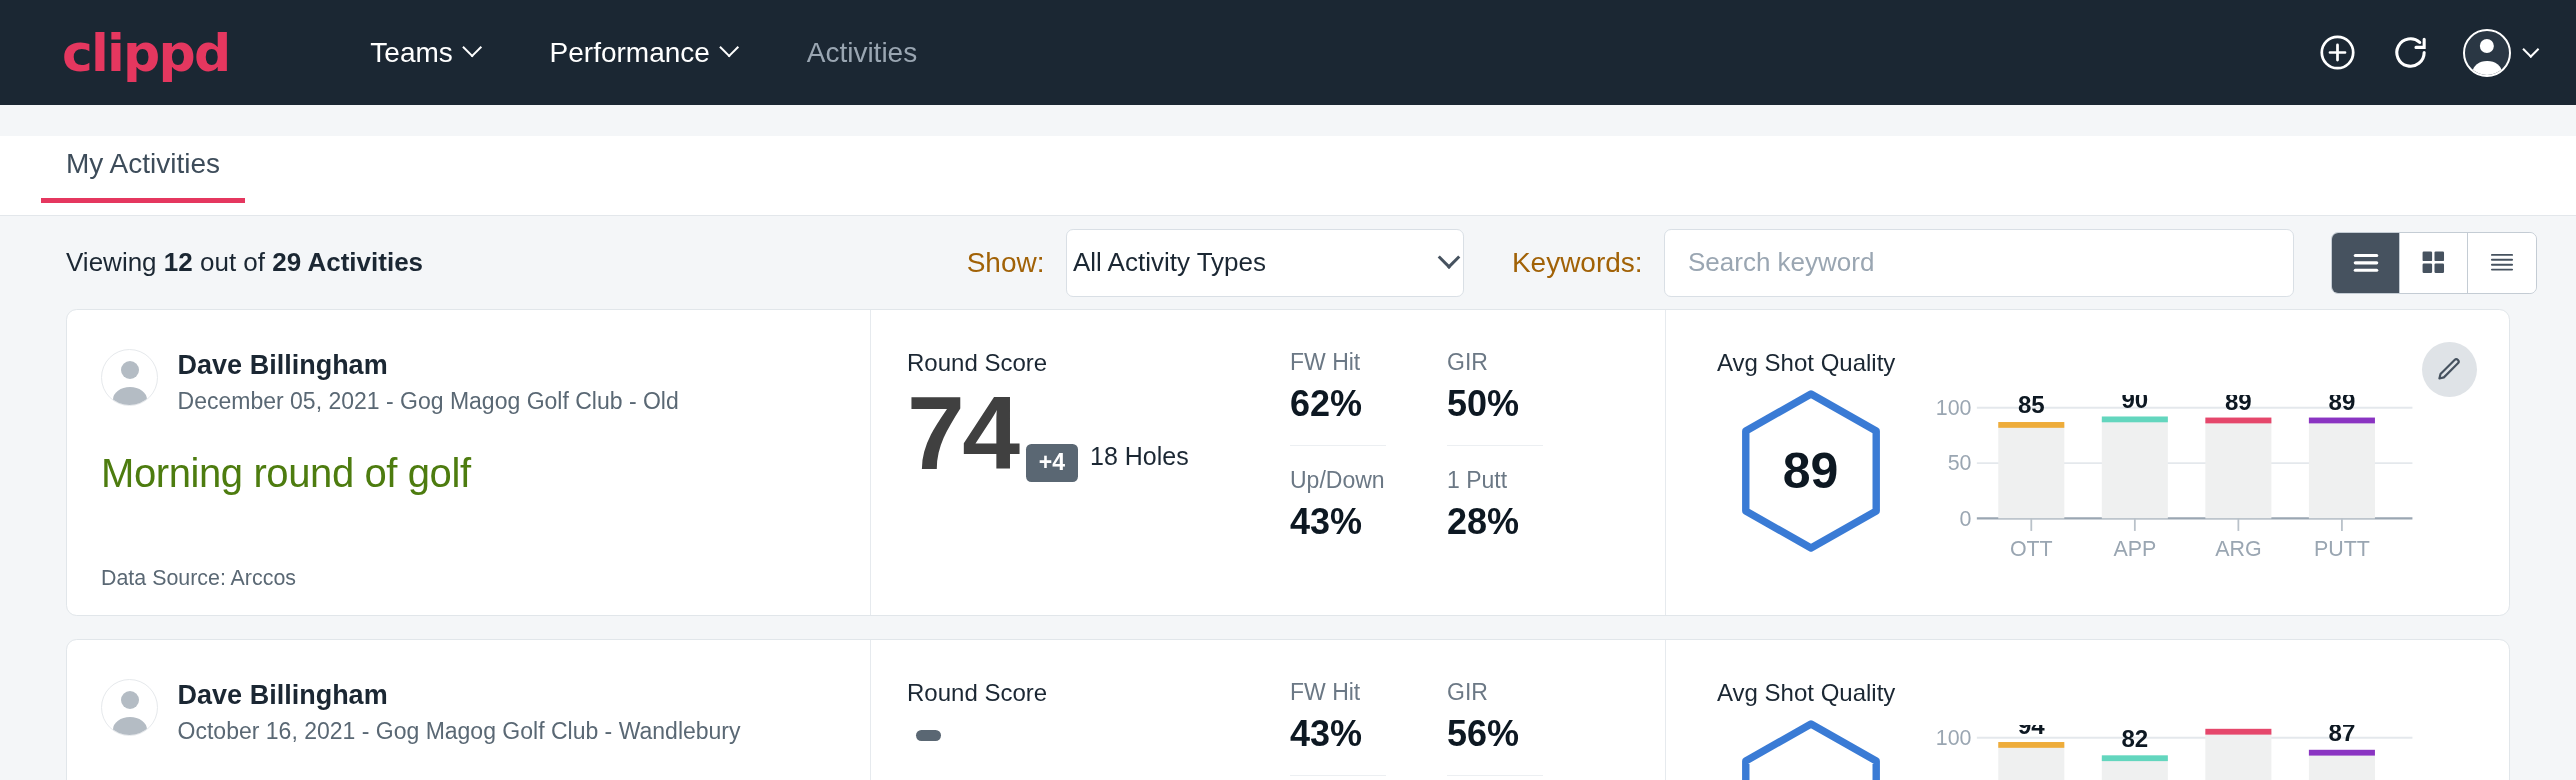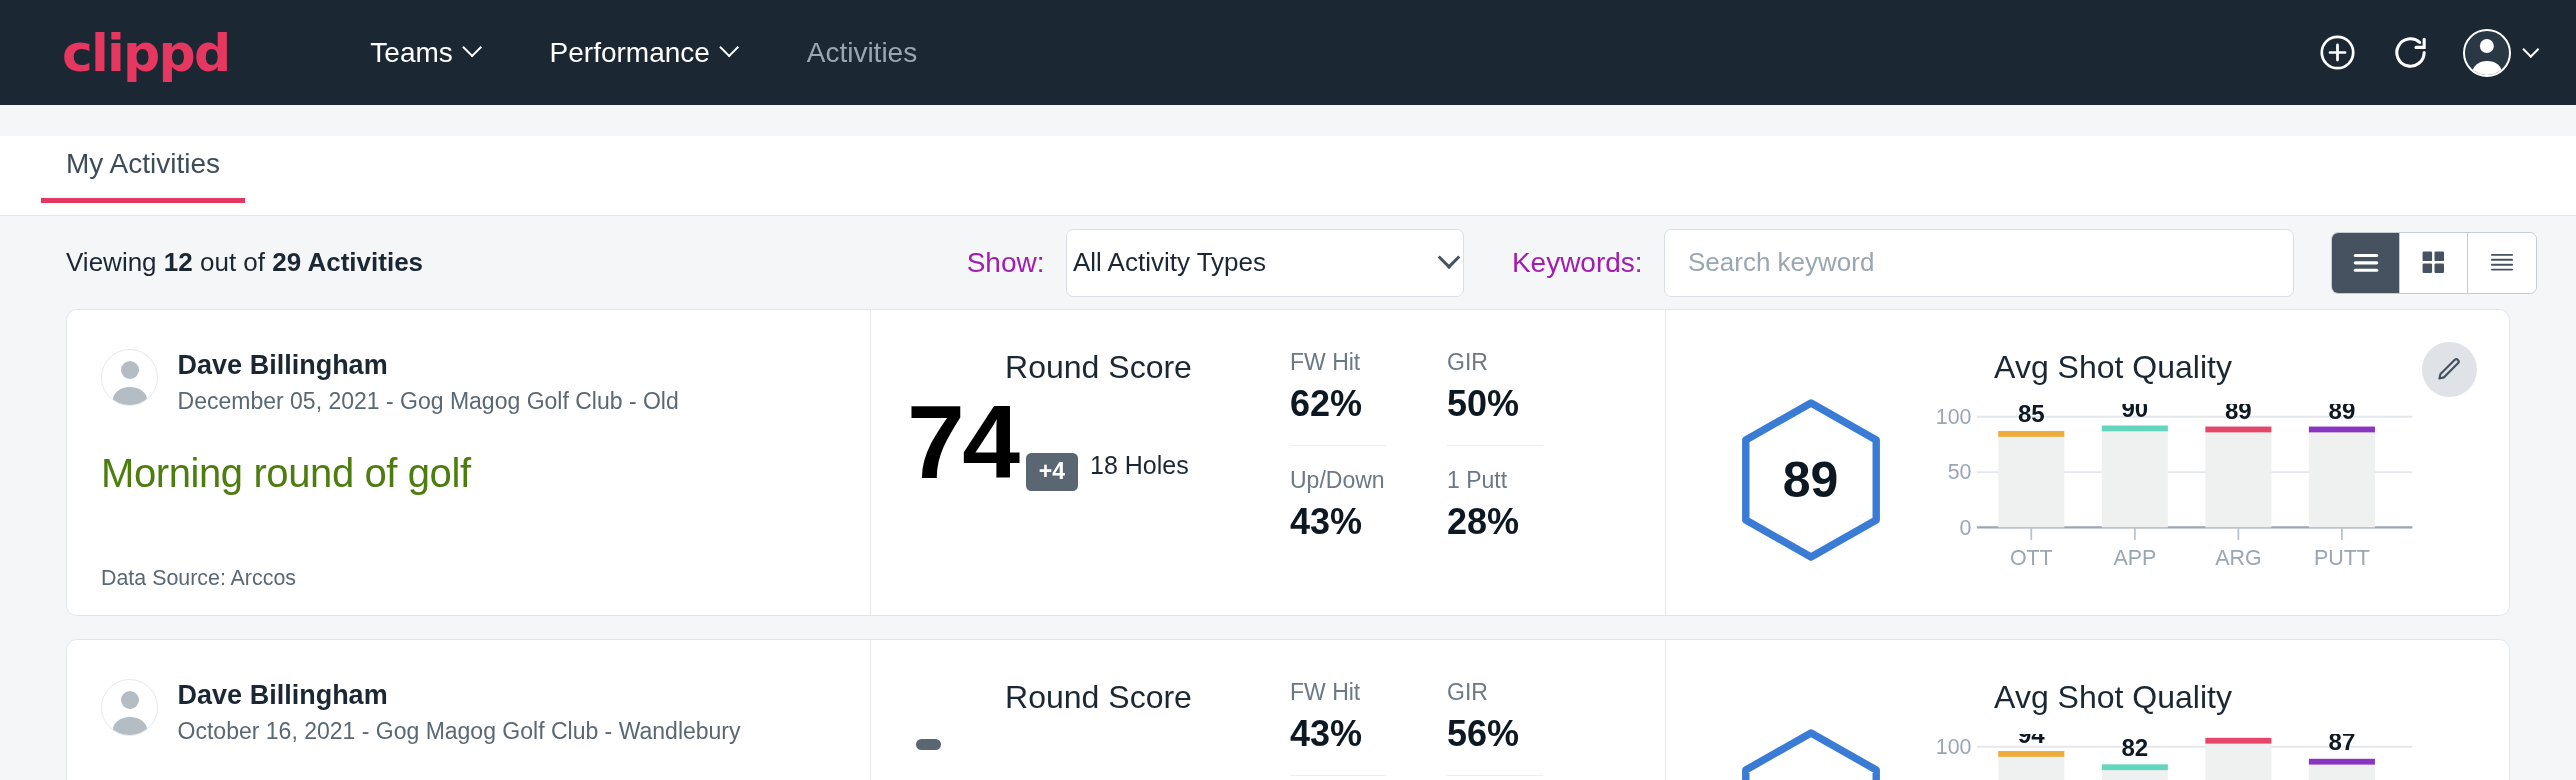--- a/index.html
+++ b/index.html
@@ -106,21 +106,21 @@
     background: #f4f6f8;
   }
   .viewing {
     font-size: 26px; color: #1b2733;
   }
   .viewing b { font-weight: 700; }
   .toolbar-mid {
     margin-left: auto;
     display: flex; align-items: center; gap: 0;
   }
-  .lbl { font-size: 28px; color: #a21caf; margin-right: 21.4px; white-space: nowrap; }
+  .lbl { font-size: 28px; color: #a16207; margin-right: 21.4px; white-space: nowrap; }
   .select {
     width: 398px; height: 68px;
     background: #ffffff;
     border: 0.9px solid #d9dfe5;
     border-radius: 7.1px;
     display: flex; align-items: center;
     padding: 0 6px;
     font-size: 26px; color: #1b2733;
     cursor: pointer;
   }
@@ -205,24 +205,24 @@
   .datasource {
     font-size: 21.4px; color: #5a6874;
     position: absolute; bottom: 24px; left: 34px;
   }
 
   .col-score {
     width: 420px;
     border-left: 0.9px solid #e6eaee;
     padding: 39px 0 0 36px;
   }
-  .sect-label { font-size: 32px; color: #1b2733; text-align: center; }
+  .sect-label { font-size: 24px; color: #1b2733; }
   .score-row { display: flex; align-items: flex-end; margin-top: 9px; }
   .big-score {
-    font-size: 104px; font-weight: 700; color: #000000;
+    font-size: 104px; font-weight: 700; color: #404040;
     line-height: 0.92; letter-spacing: -2.7px;
   }
   .badge {
     background: #5a6773; color: #ffffff;
     font-size: 23px; font-weight: 700;
     border-radius: 5.4px;
     padding: 5.4px 12.5px;
     margin-left: 9px;
     align-self: flex-start;
     margin-top: 14.3px;

